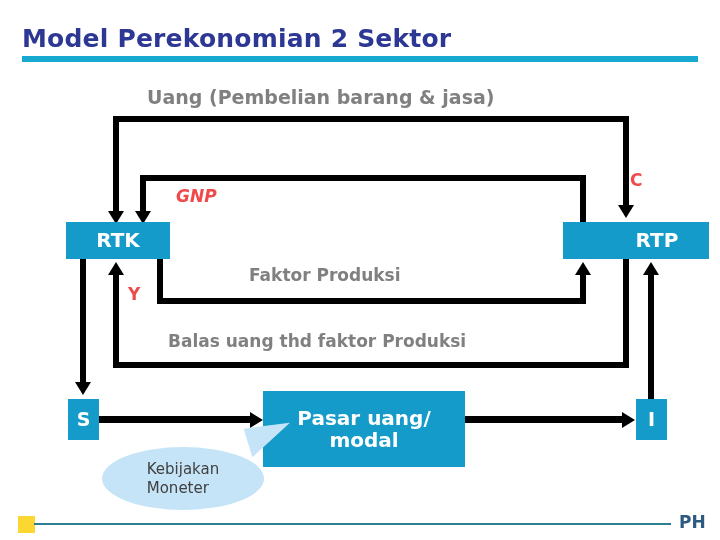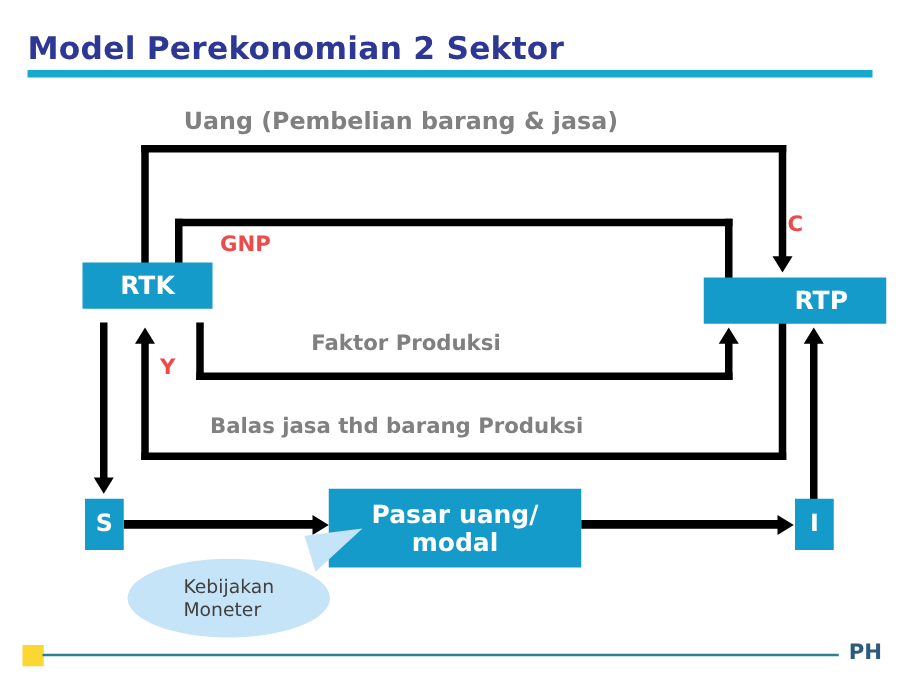--- a/index.html
+++ b/index.html
@@ -45,42 +45,42 @@
   .lbl {
     position: absolute;
     white-space: nowrap;
     font-weight: bold;
   }
   .lbl-gray { color: #808080; }
   .lbl-red  { color: #ef4a4a; }
 
   .t-uang        { left: 147px; top: 86px;  font-size: 19px; text-align: center; }
   .t-hasil       { left: 190px; top: 145px; font-size: 18px; }
-  .t-gnp         { left: 176px; top: 186px; font-size: 17px; }
+  .t-gnp         { left: 176px; top: 186px; font-size: 17px; font-style: italic; }
   .t-c           { left: 630px; top: 170px; font-size: 17px; }
   .t-faktor      { left: 249px; top: 265px; font-size: 17px; }
   .t-y           { left: 128px; top: 284px; font-size: 17px; }
   .t-balas       { left: 168px; top: 331px; font-size: 17px; }
   .t-i           { left: 643px; top: 410px; font-size: 17px; }
 
   
   .cyanbox {
     position: absolute;
     background: #159bc9;
     color: #ffffff;
     font-weight: bold;
     display: flex;
     align-items: center;
     justify-content: center;
     text-align: center;
     line-height: 1.12;
   }
-  .b-rtk   { left: 66px;  top: 210px; width: 104px; height: 37px;  font-size: 20px; }
+  .b-rtk   { left: 66px;  top: 222px; width: 104px; height: 37px;  font-size: 20px; }
   .b-rtp   { left: 563px; top: 222px; width: 104px; height: 37px;  font-size: 20px; padding-left: 42px; }
-  .b-pasar { left: 263px; top: 391px; width: 202px; height: 63px;  font-size: 20px; }
+  .b-pasar { left: 263px; top: 391px; width: 202px; height: 76px;  font-size: 20px; }
   .b-s     { left: 68px;  top: 399px; width: 31px;  height: 41px;  font-size: 19px; }
   .b-i     { left: 636px; top: 399px; width: 31px;  height: 41px;  font-size: 19px; }
 
   
   .ln {
     position: absolute;
     background: #000000;
   }
 
   
@@ -198,21 +198,21 @@
   <div class="arrow arrow-right" style="left:250px; top:412px;"></div>
 
   <div class="ln" style="left:465px; top:416px; width:158px; height:7px;"></div>
   <div class="arrow arrow-right" style="left:622px; top:412px;"></div>
 
   <div class="ln" style="left:648px; top:272px; width:6px; height:128px;"></div>
   <div class="arrow arrow-up" style="left:643px; top:262px;"></div>
 
   <div class="lbl lbl-gray t-uang">Uang (Pembelian barang &amp; jasa)</div>
   <div class="lbl lbl-gray t-faktor">Faktor Produksi</div>
-  <div class="lbl lbl-gray t-balas">Balas jasa thd barang Produksi</div>
+  <div class="lbl lbl-gray t-balas">Balas uang thd faktor Produksi</div>
 
   <div class="lbl lbl-red t-gnp">GNP</div>
   <div class="lbl lbl-red t-c">C</div>
   <div class="lbl lbl-red t-y">Y</div>
   <div class="lbl lbl-red t-i">I</div>
 
   <div class="cyanbox b-rtk">RTK</div>
   <div class="cyanbox b-rtp">RTP</div>
   <div class="cyanbox b-pasar">Pasar uang/ modal</div>
   <div class="cyanbox b-s">S</div>

